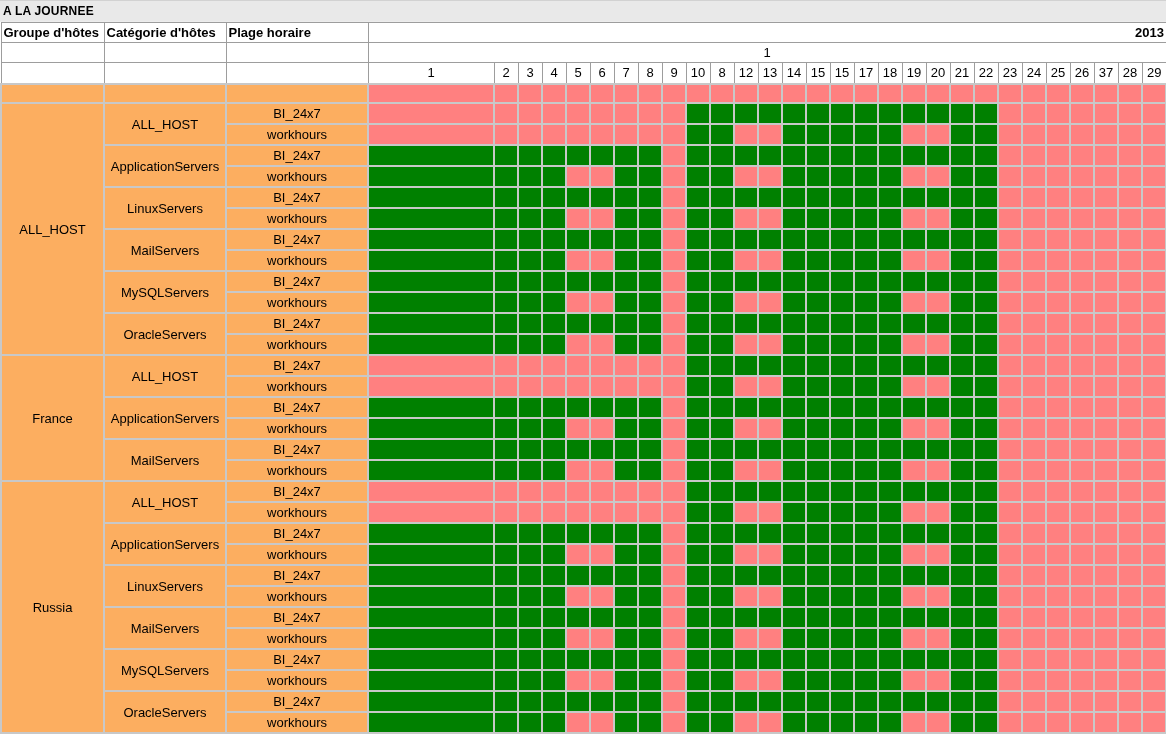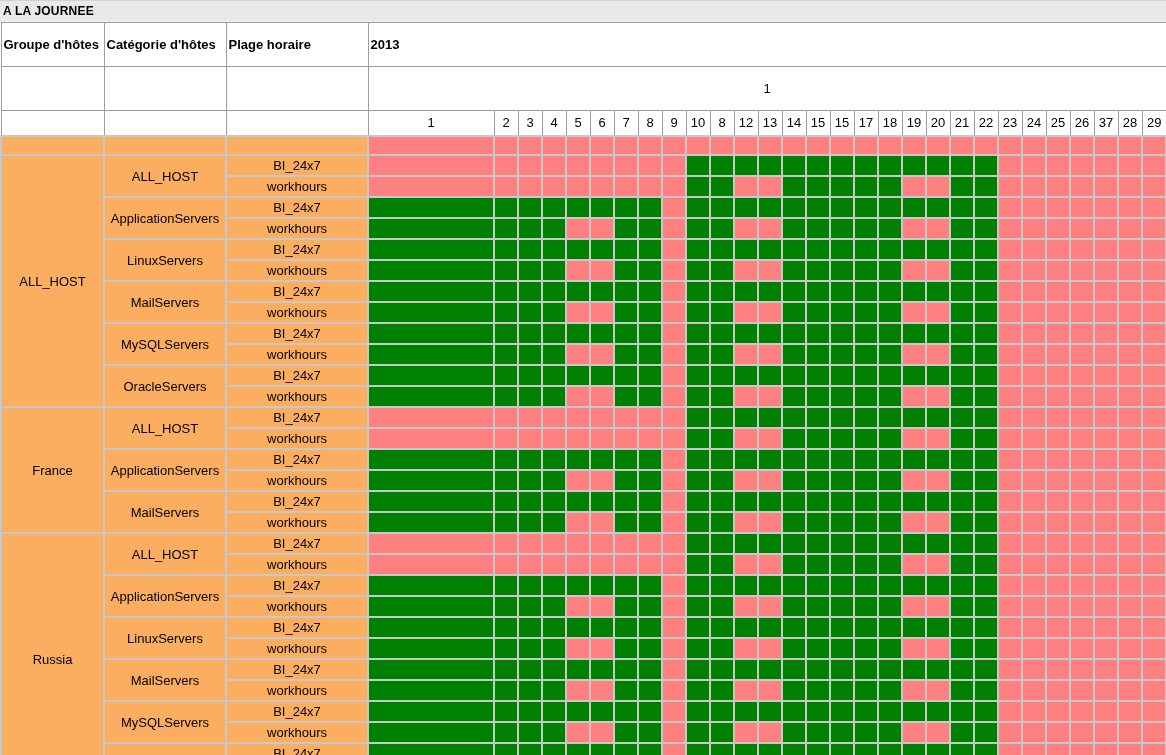--- a/index.html
+++ b/index.html
@@ -36,26 +36,26 @@
     table-layout:fixed;
     width:1166px;
   }
   thead th {
     background:#fff;
     border:1px solid var(--hline,#9D9D9D);
     font-size:13px;
     font-weight:bold;
     height:19px;
     line-height:19px;
-    padding:12px 2px;
+    padding:0 2px;
     white-space:nowrap;
     overflow:hidden;
   }
   th.colhead { text-align:left; }
-  th.yearhead { text-align:left;margin-left:15px; }
+  th.yearhead { text-align:right;margin-left:15px; }
   th.monthhead { text-align:center; font-weight:normal; }
   th.empty { }
   tr.h3 th { height:20px; line-height:20px; }
   th.daynum { font-weight:normal; text-align:center; padding:0; }
   tbody td {
     height:19px;
     line-height:19px;
     border:2px solid var(--grid,#C8C8C8);
     padding:0;
     font-size:13px;

